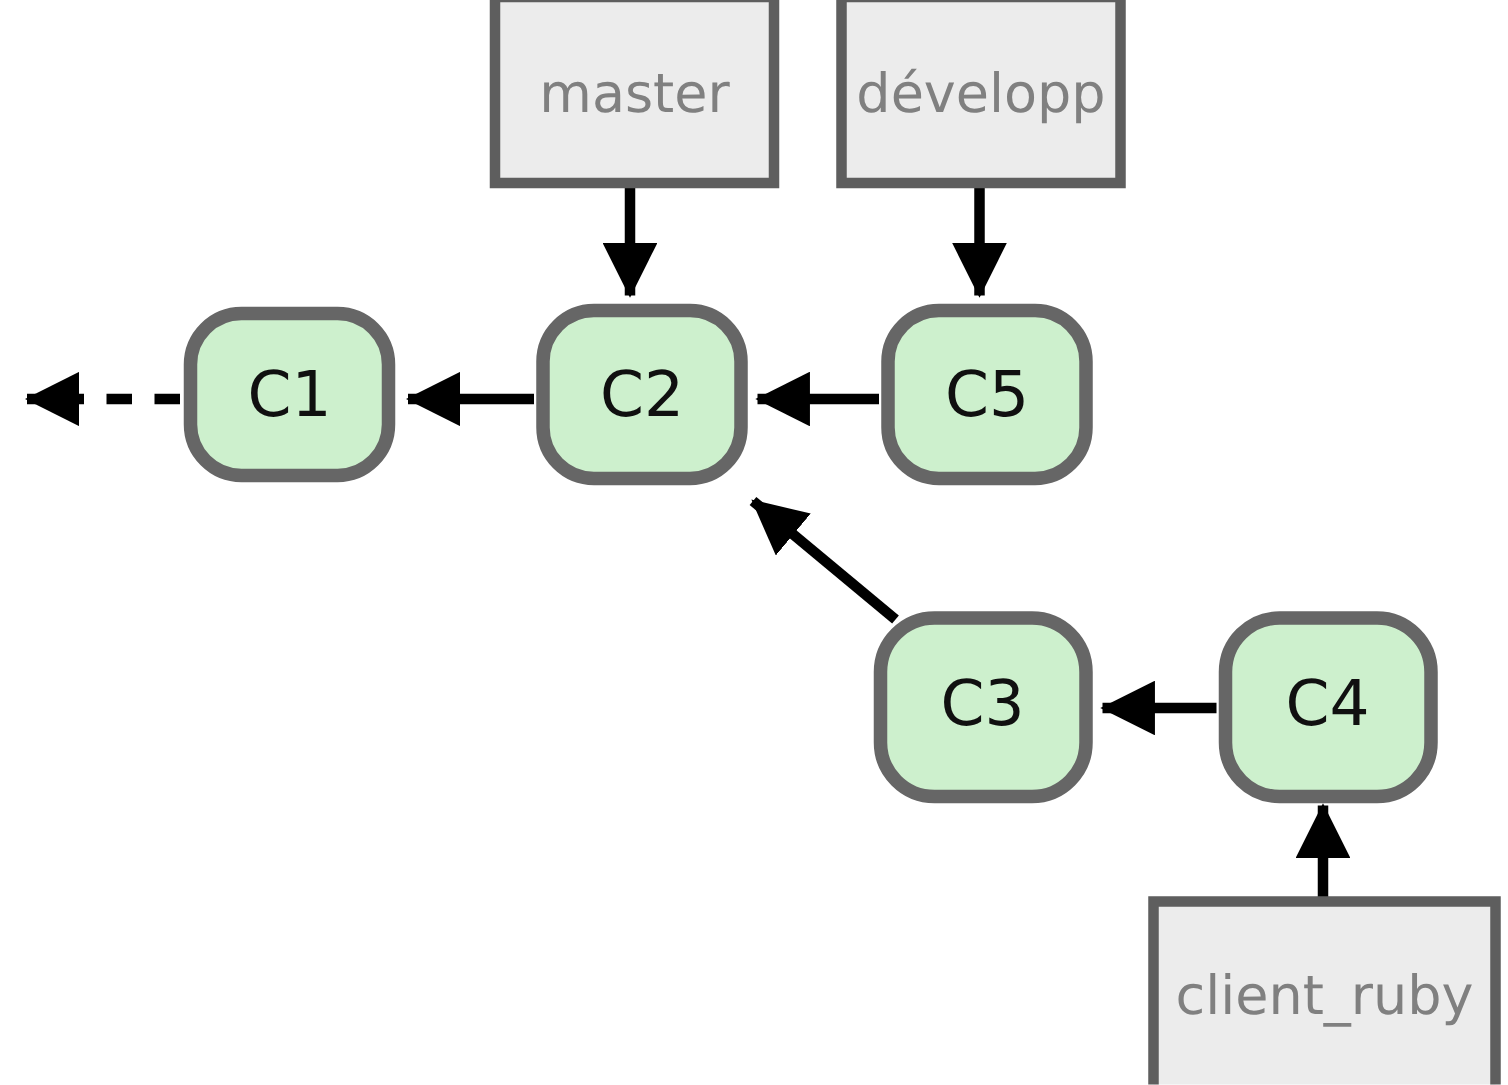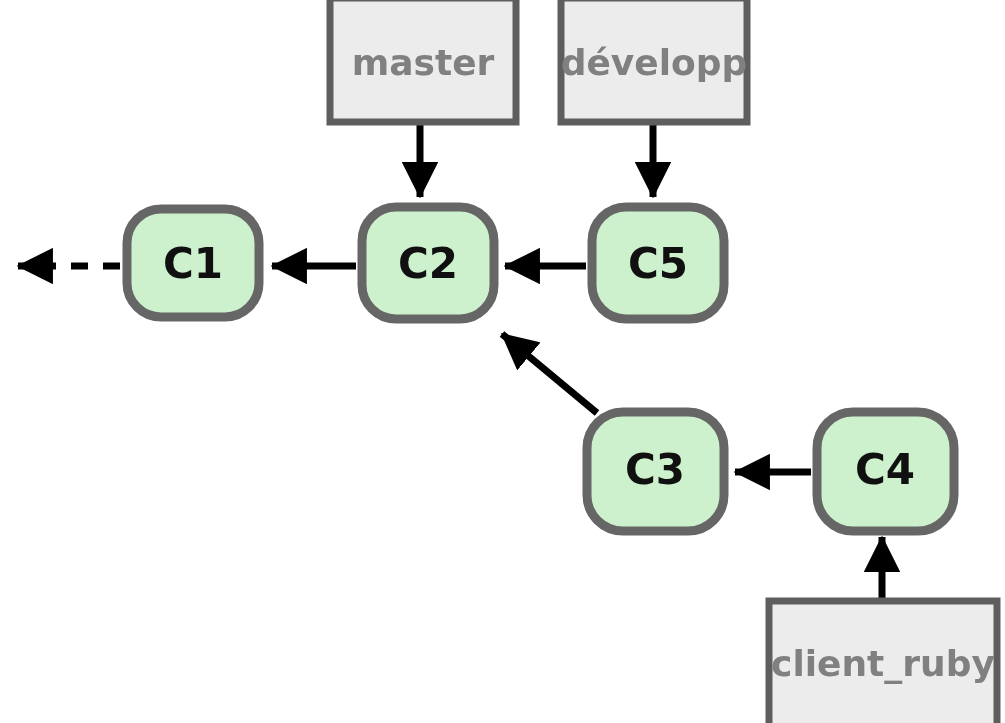--- a/index.html
+++ b/index.html
@@ -13,21 +13,20 @@
     position: relative;
     overflow: hidden;
     font-family: "DejaVu Sans", "Liberation Sans", sans-serif;
   }
   #diagram-root {
     position: absolute;
     left: 0;
     top: 0;
     width: 1005px;
     height: 723px;
-    font-weight: bold;
   }
   #diagram-svg {
     position: absolute;
     left: 0;
     top: 0;
     width: 1005px;
     height: 723px;
     display: block;
   }
   .commit-label {

